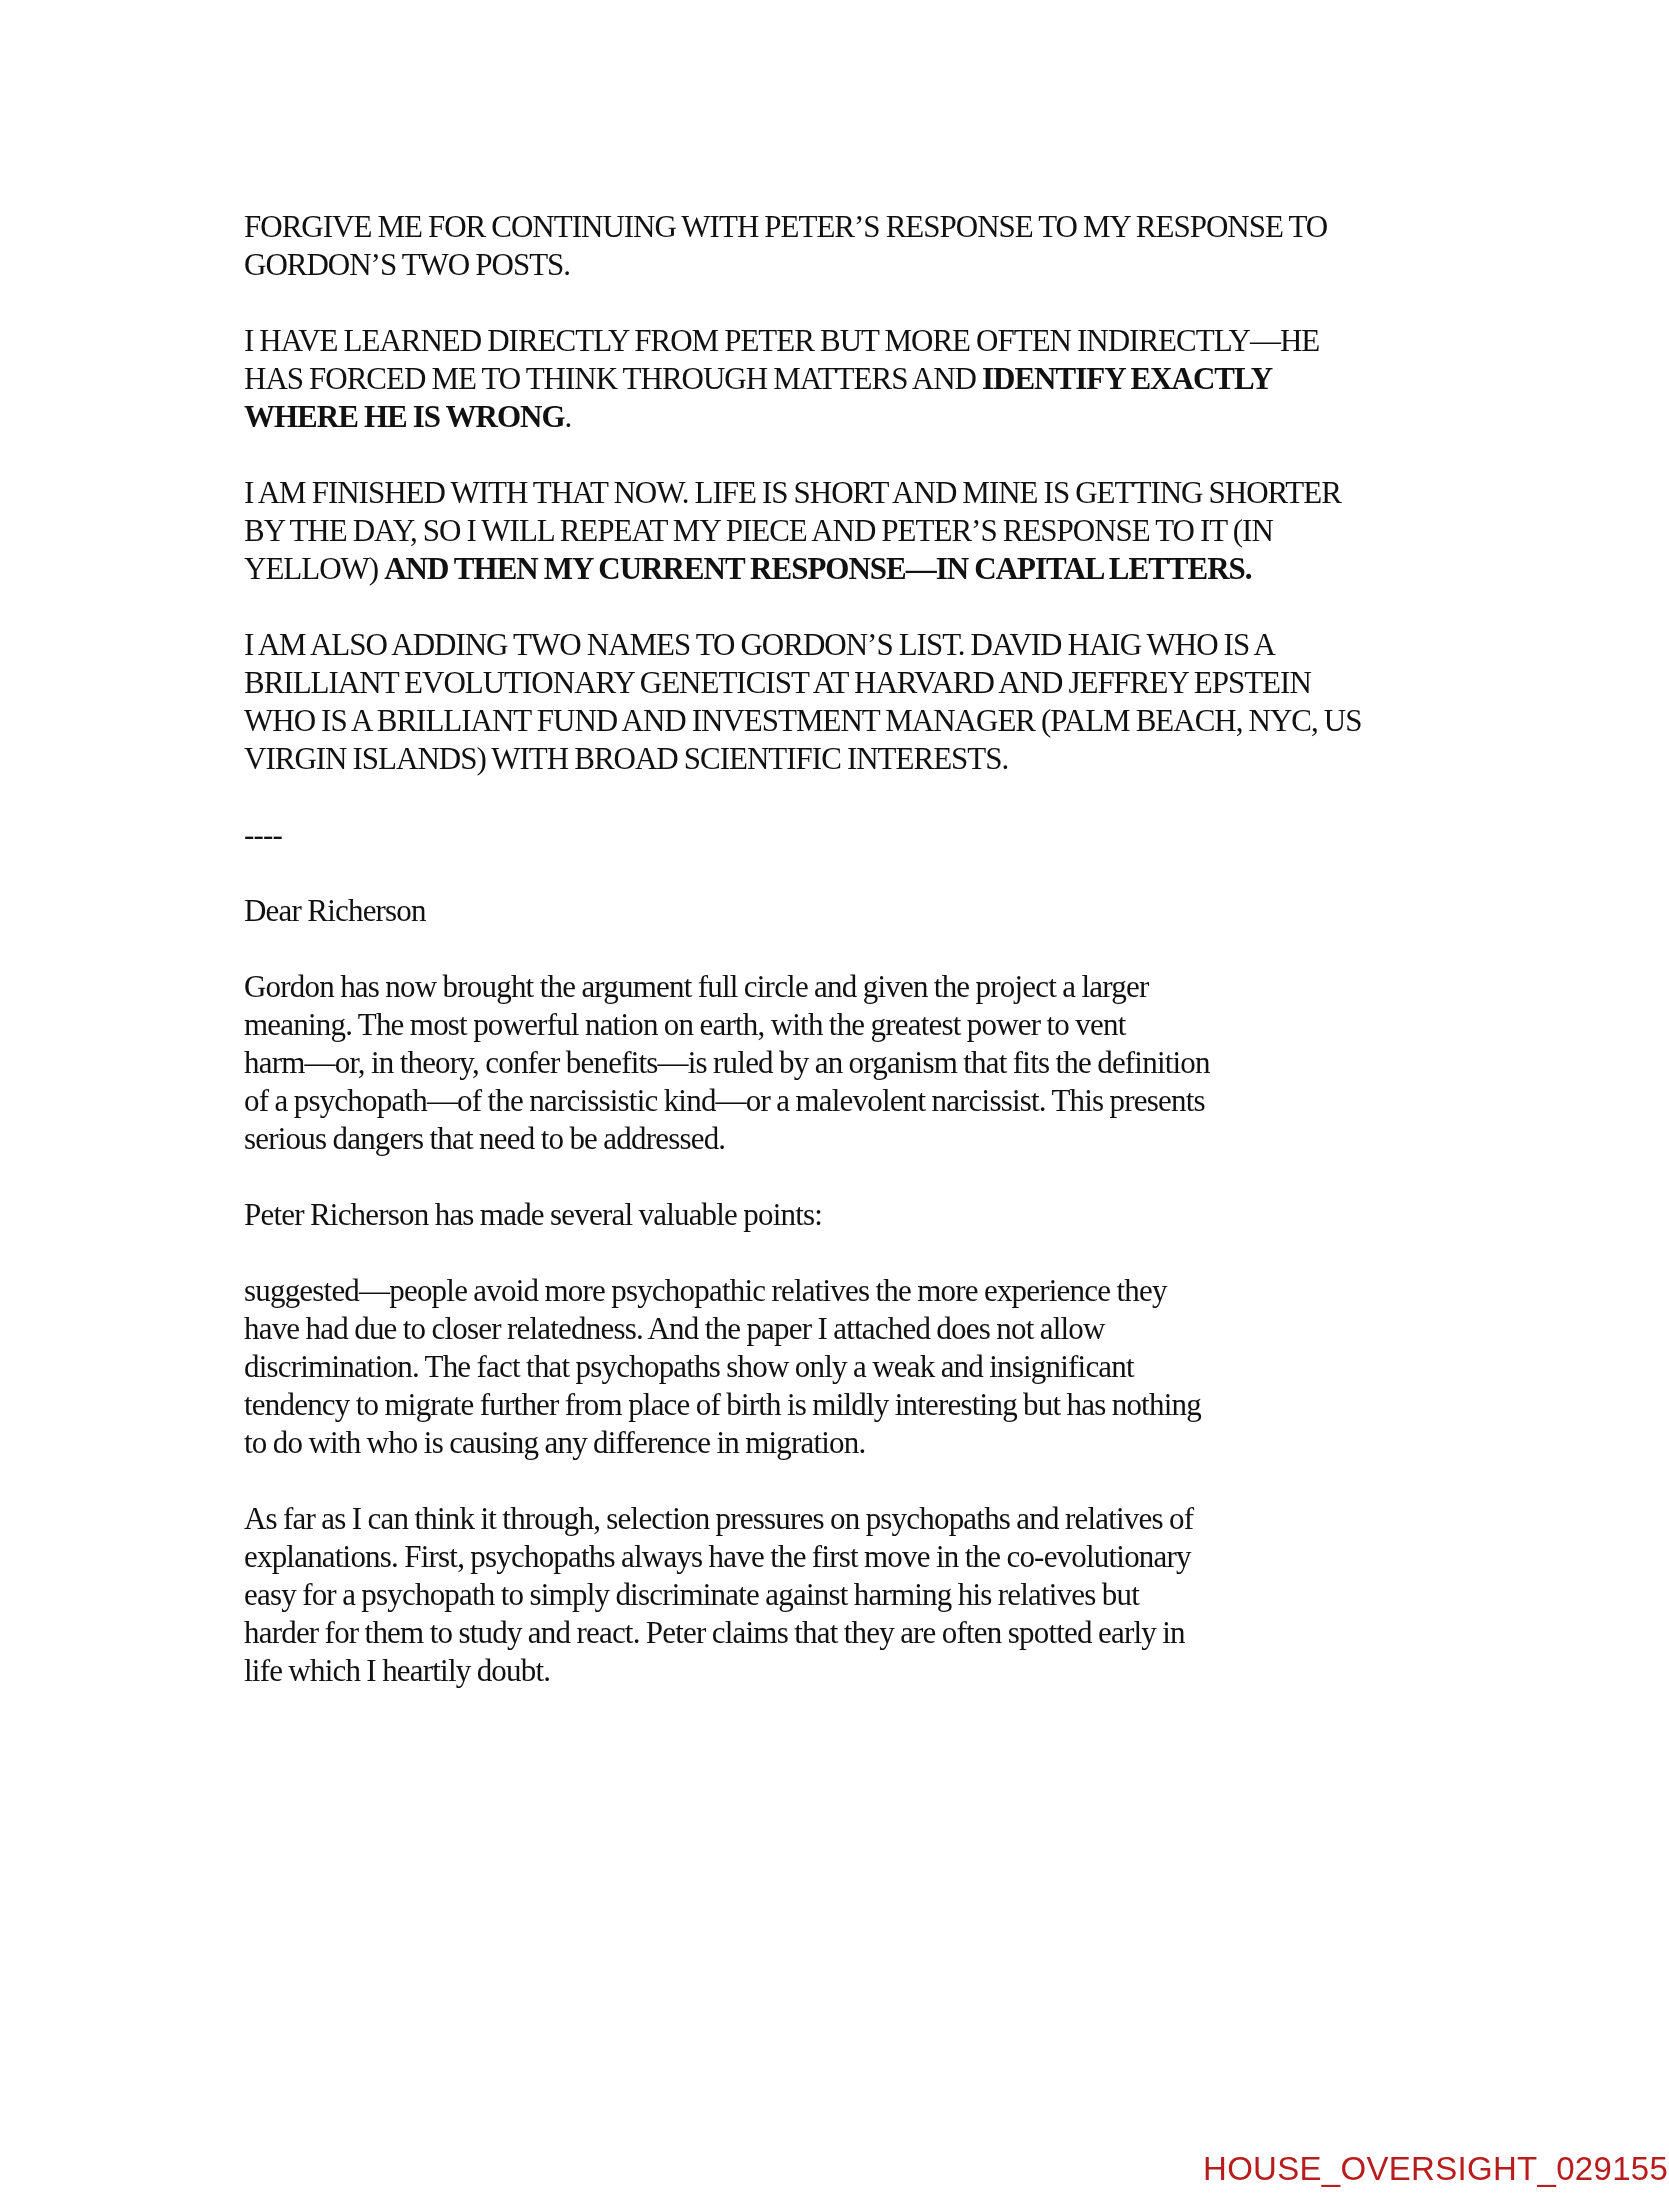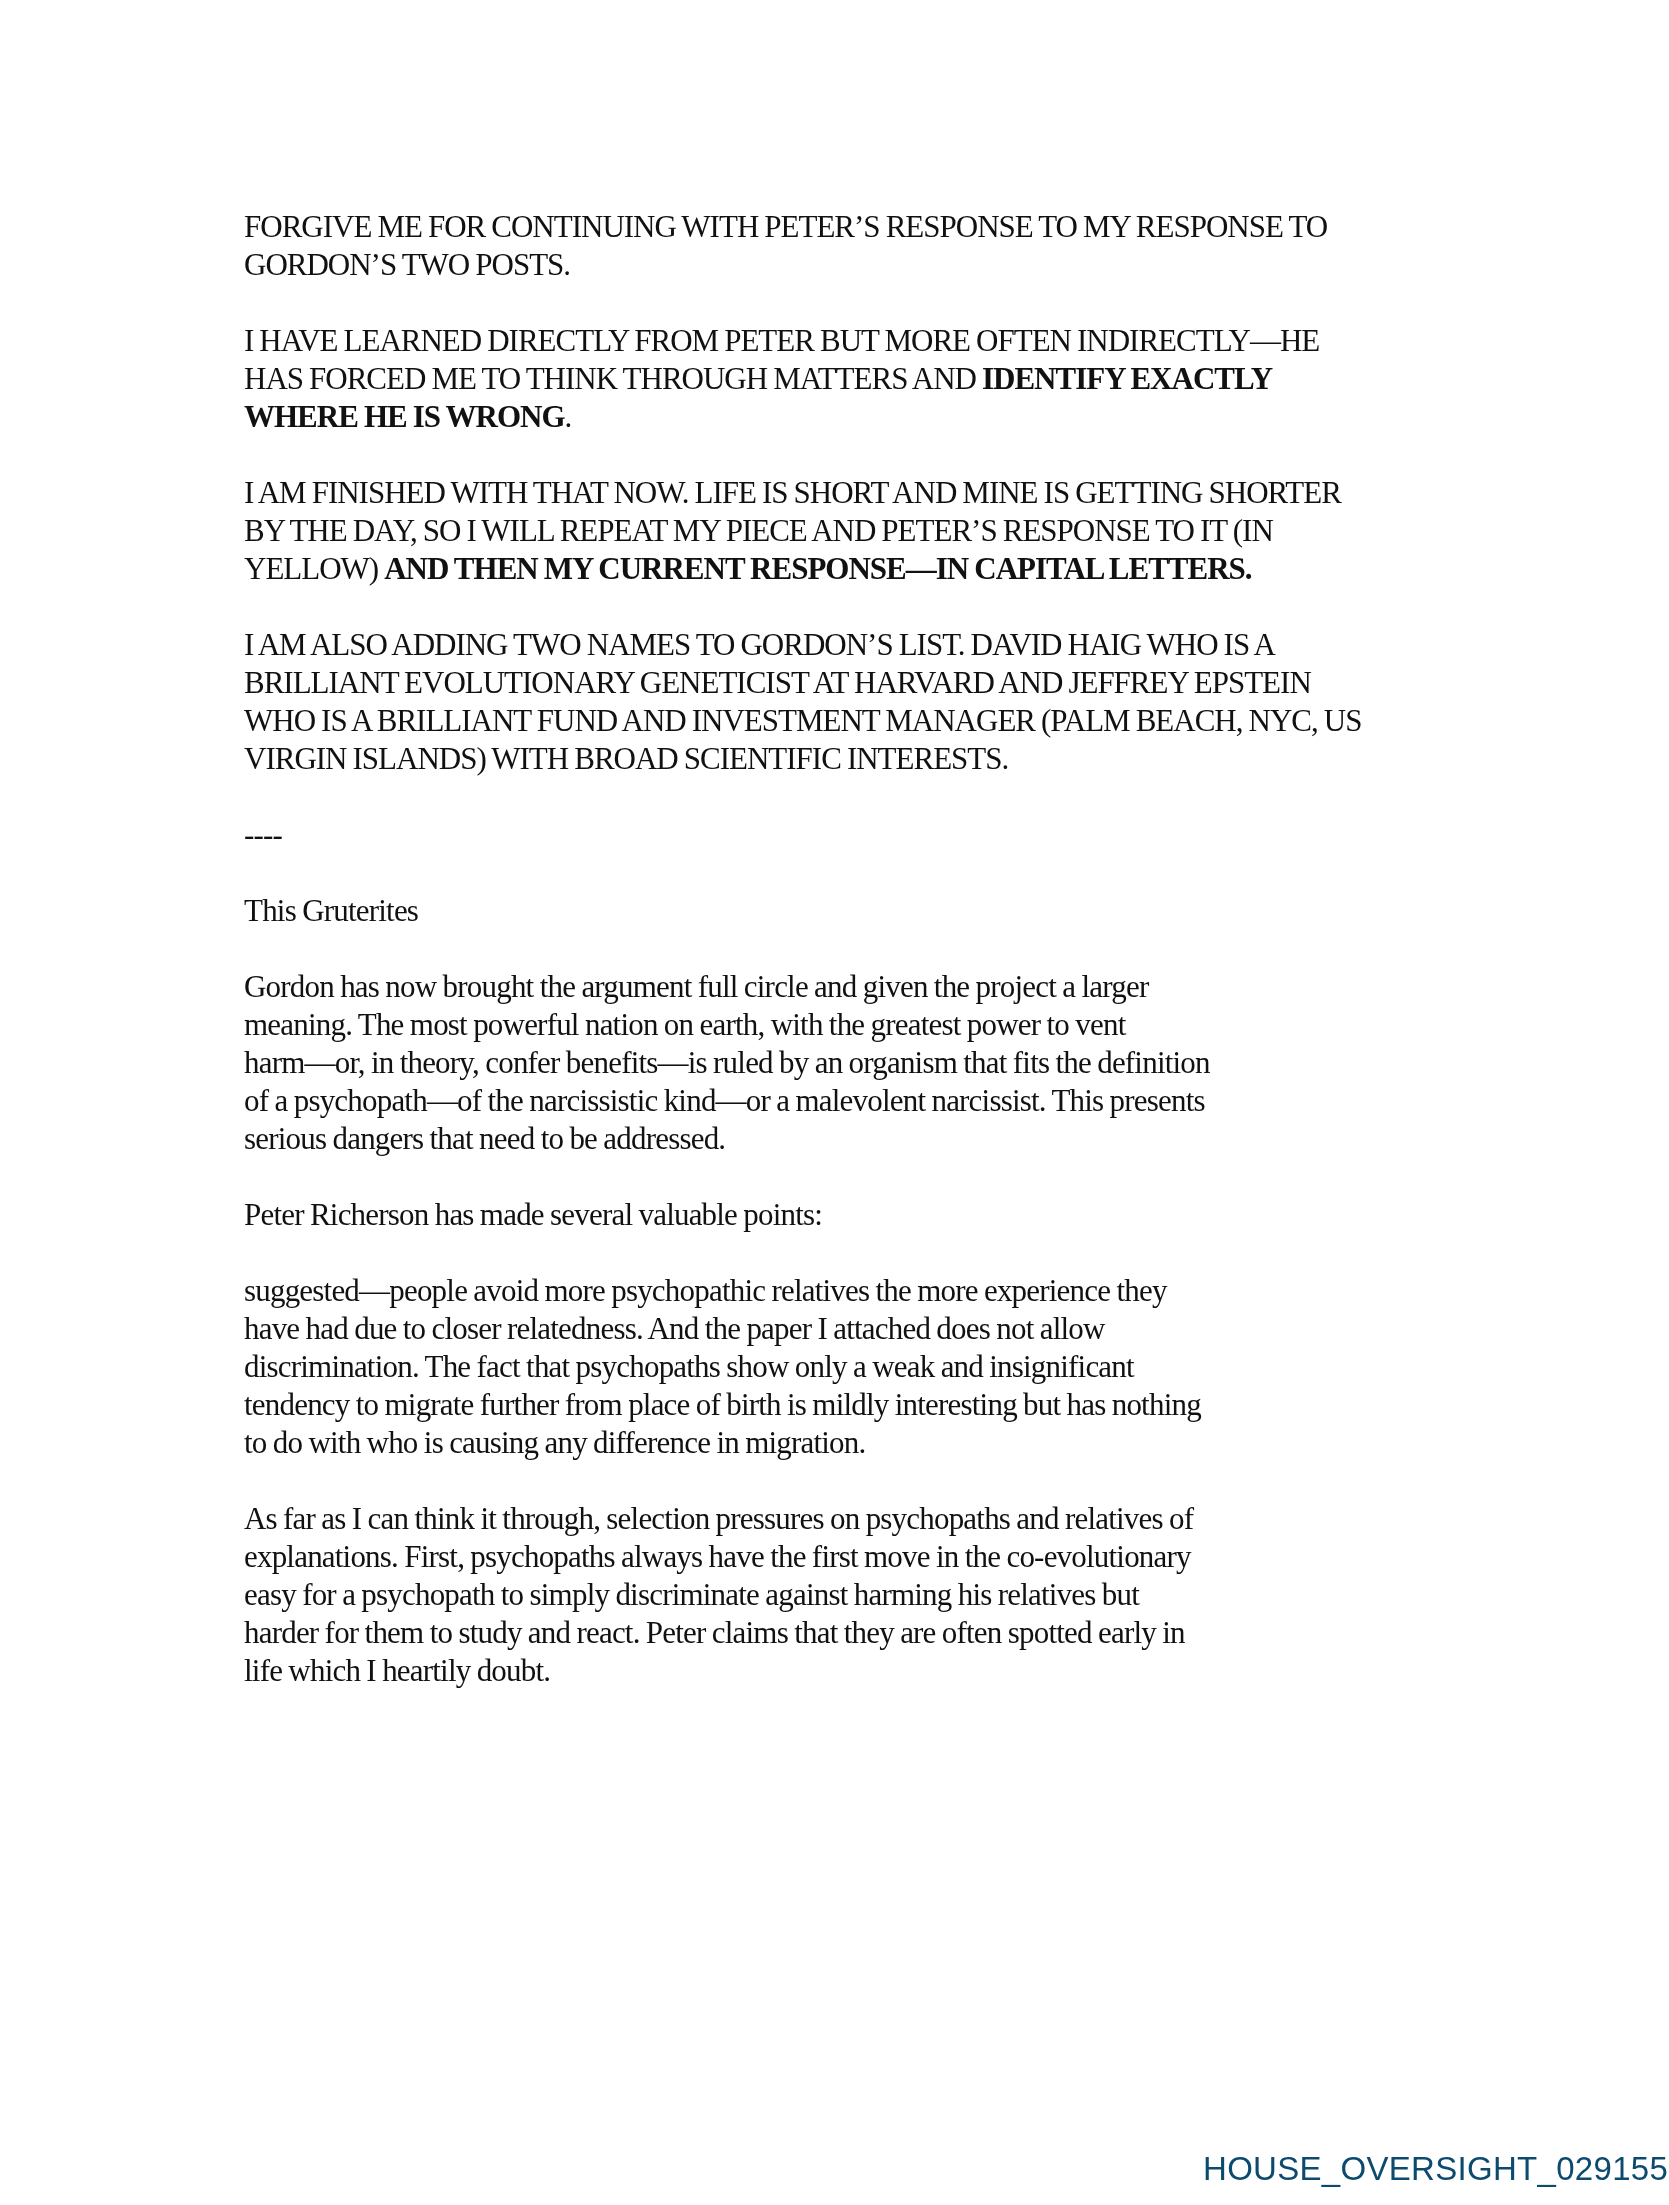--- a/index.html
+++ b/index.html
@@ -42,21 +42,21 @@
   .separator {
     margin: 0 0 38px 0;
   }
   .footer {
     position: absolute;
     left: 1203px;
     top: 2150px;
     font-family: "Liberation Sans", "DejaVu Sans", sans-serif;
     font-size: 33px;
     letter-spacing: 0.3px;
-    color: #0c4a6e;
+    color: #b91c1c;
   }
 </style>
 </head>
 <body>
 
 <div class="page">
 
   <div class="caps-block">
     <p class="para">
       <span class="line"><span>FORGIVE ME FOR CONTINUING WITH PETER’S RESPONSE TO MY RESPONSE TO</span></span>
@@ -75,21 +75,21 @@
     <p class="para">
       <span class="line"><span>I AM ALSO ADDING TWO NAMES TO GORDON’S LIST. DAVID HAIG WHO IS A</span></span>
       <span class="line"><span>BRILLIANT EVOLUTIONARY GENETICIST AT HARVARD AND JEFFREY EPSTEIN</span></span>
       <span class="line"><span>WHO IS A BRILLIANT FUND AND INVESTMENT MANAGER (PALM BEACH, NYC, US</span></span>
       <span class="line"><span>VIRGIN ISLANDS) WITH BROAD SCIENTIFIC INTERESTS.</span></span>
     </p>
   </div>
 
   <p class="separator">----</p>
 
-  <p class="para">This Gruterites</p>
+  <p class="para">Dear Richerson</p>
 
   <div>
     <p class="para">
       <span class="line">Gordon has now brought the argument full circle and given the project a larger</span>
       <span class="line">meaning.  The most powerful nation on earth, with the greatest power to vent</span>
       <span class="line">harm—or, in theory, confer benefits—is ruled by an organism that fits the definition</span>
       <span class="line">of a psychopath—of the narcissistic kind—or a malevolent narcissist. This presents</span>
       <span class="line">serious dangers that need to be addressed.</span>
     </p>
     <p class="para">

